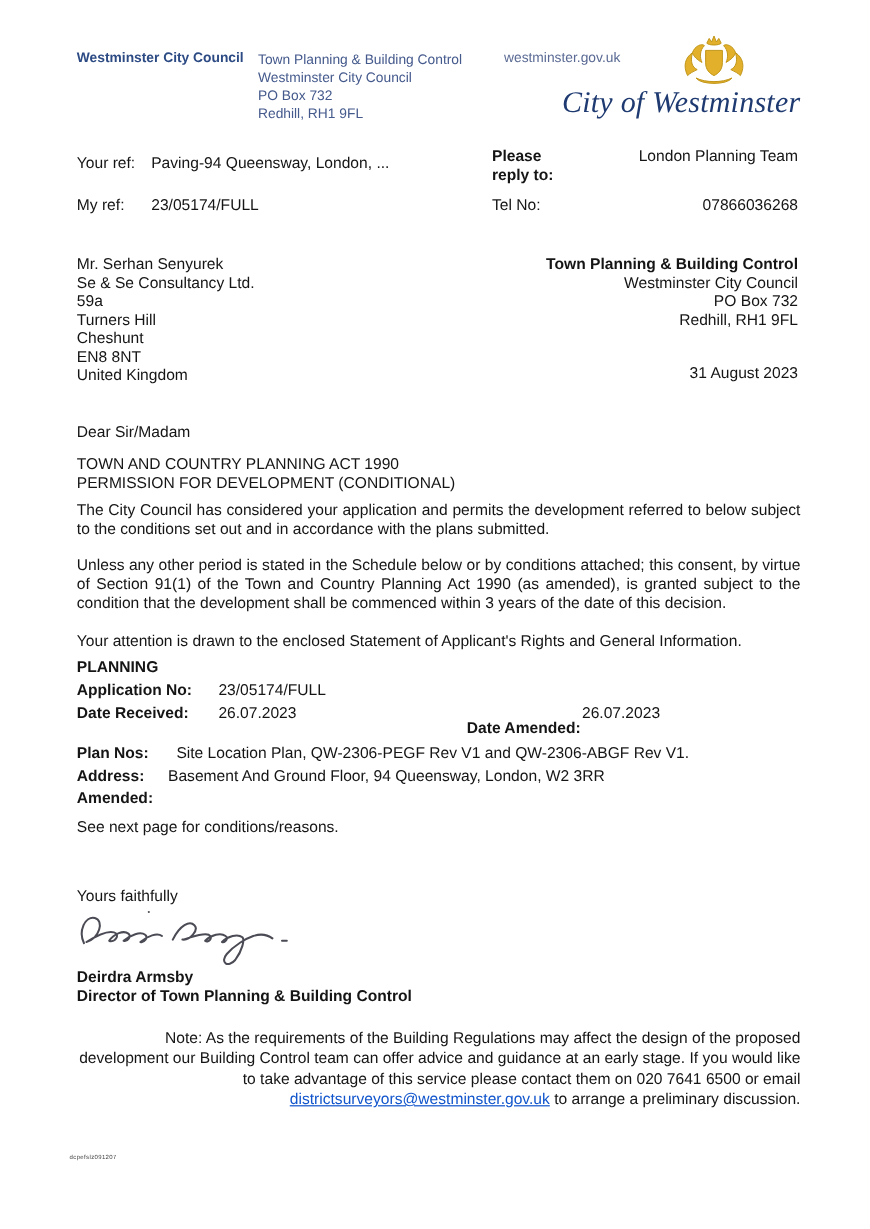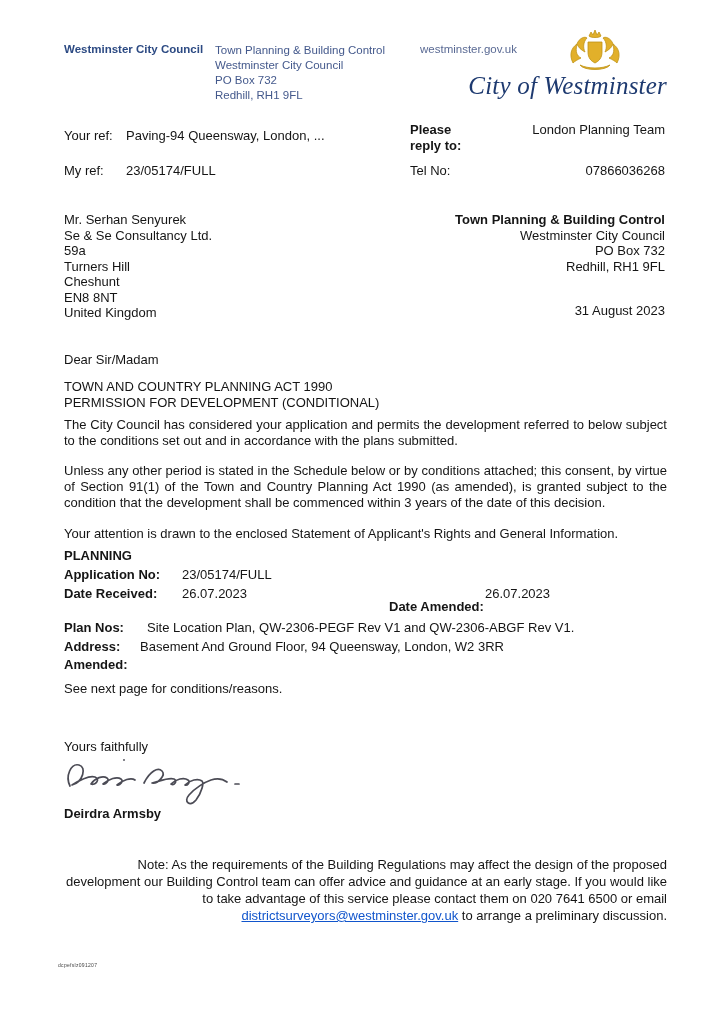--- a/index.html
+++ b/index.html
@@ -121,20 +121,21 @@
       <g class="sig">
         <path d="M12,34 C7,24 13,11 21,13 C29,15 25,30 14,33 C22,28 31,23 37,25 C43,27 37,34 33,32 C37,26 45,23 49,26 C52,28 48,33 45,32 C51,27 59,24 63,27 C66,29 62,34 59,33 C65,28 73,25 77,28"></path>
         <path d="M86,31 C92,19 100,15 104,19 C108,23 100,32 94,31 C100,30 110,25 116,27 C120,29 116,34 113,32 C118,27 126,25 130,28 C133,30 129,34 127,33 C132,28 140,26 144,29 C146,31 144,40 138,48 C132,55 125,50 131,43 C137,36 147,30 153,28 C159,26 165,27 169,30"></path>
         <path d="M177,32 l4,0"></path>
         <circle cx="66" cy="8" r="0.9" fill="#4b4b55" stroke="none"></circle>
       </g>
     </svg>
   </div>
 
   <div class="abs b" style="left:64px; top:806px;">Deirdra Armsby</div>
+  <div class="abs b" style="left:64px; top:822px;">Director of Town Planning &amp; Building Control</div>
 
   <div class="abs wide" style="left:64px; top:856px;text-align:right;">
     <span>Note: As the requirements of the Building Regulations may affect the design of the proposed development our Building Control team can offer advice and guidance at an early stage. If you would like to take advantage of this service please contact them on 020 7641 6500 or email </span><a class="link">districtsurveyors@westminster.gov.uk</a><span> to arrange a preliminary discussion.</span>
   </div>
 
   <div class="abs doc-code" style="left:58px; top:962px;">dcpefslz091207</div>
 
 </div>
 
 </body></html>

